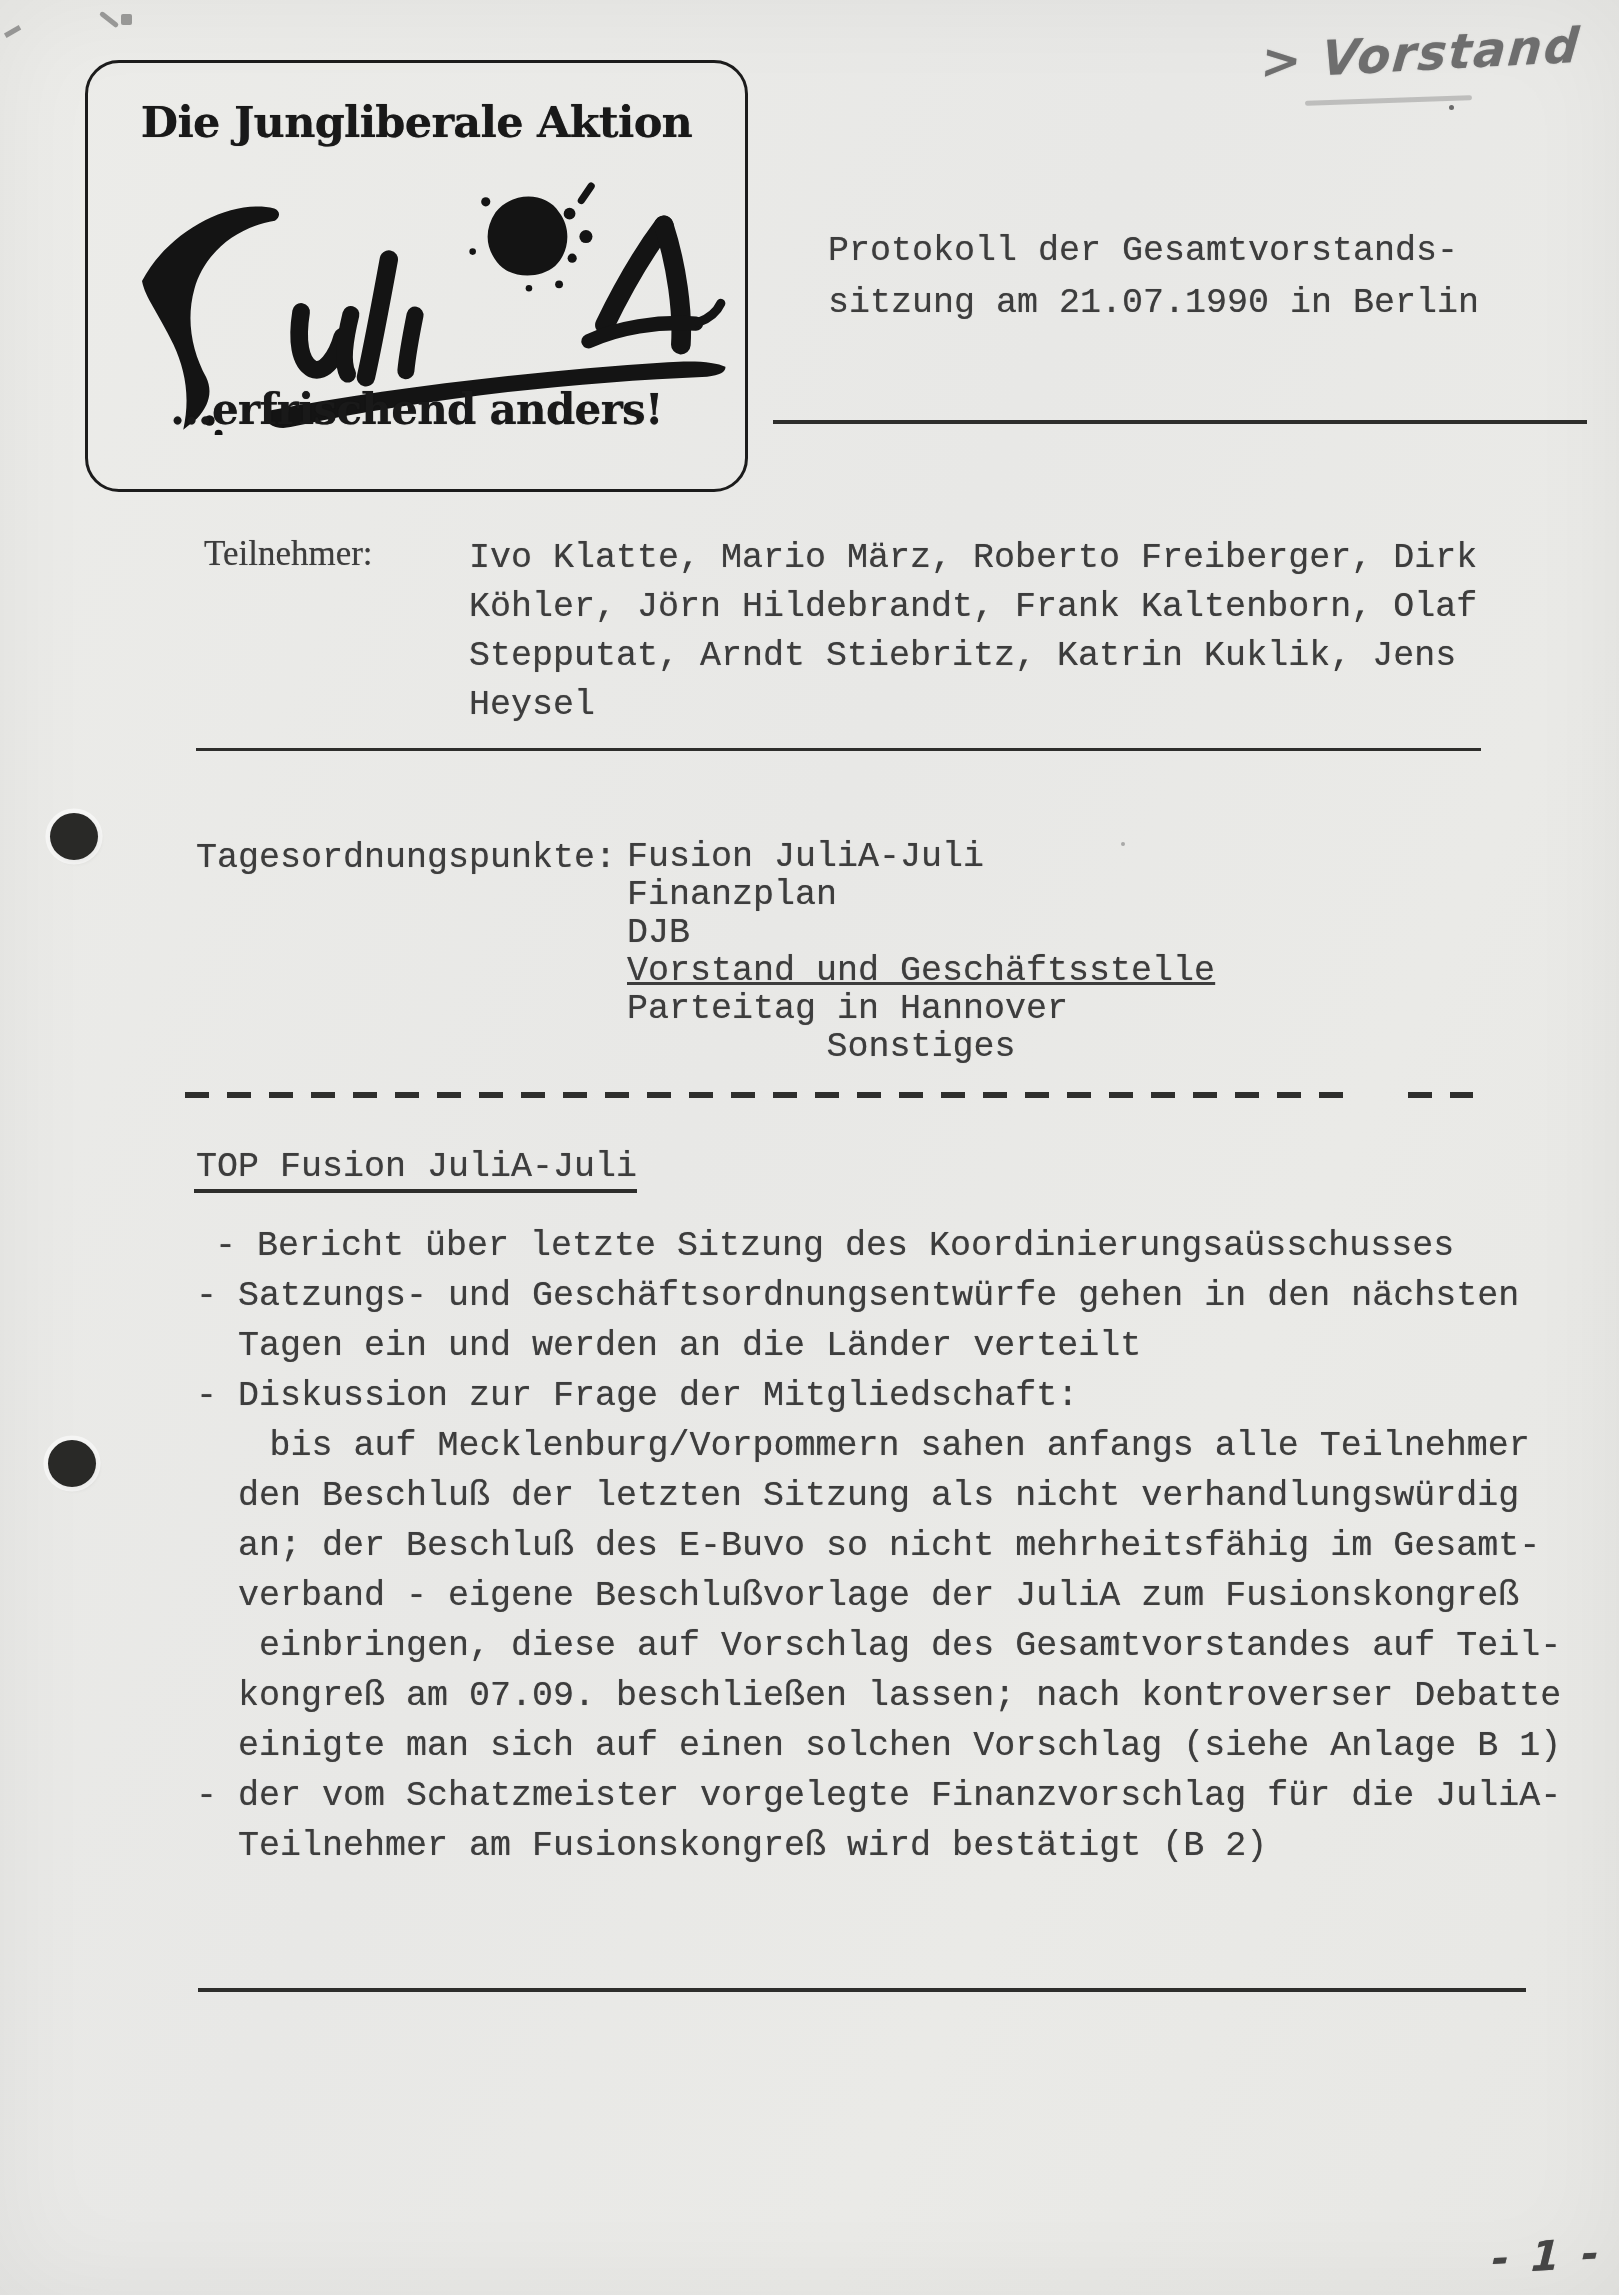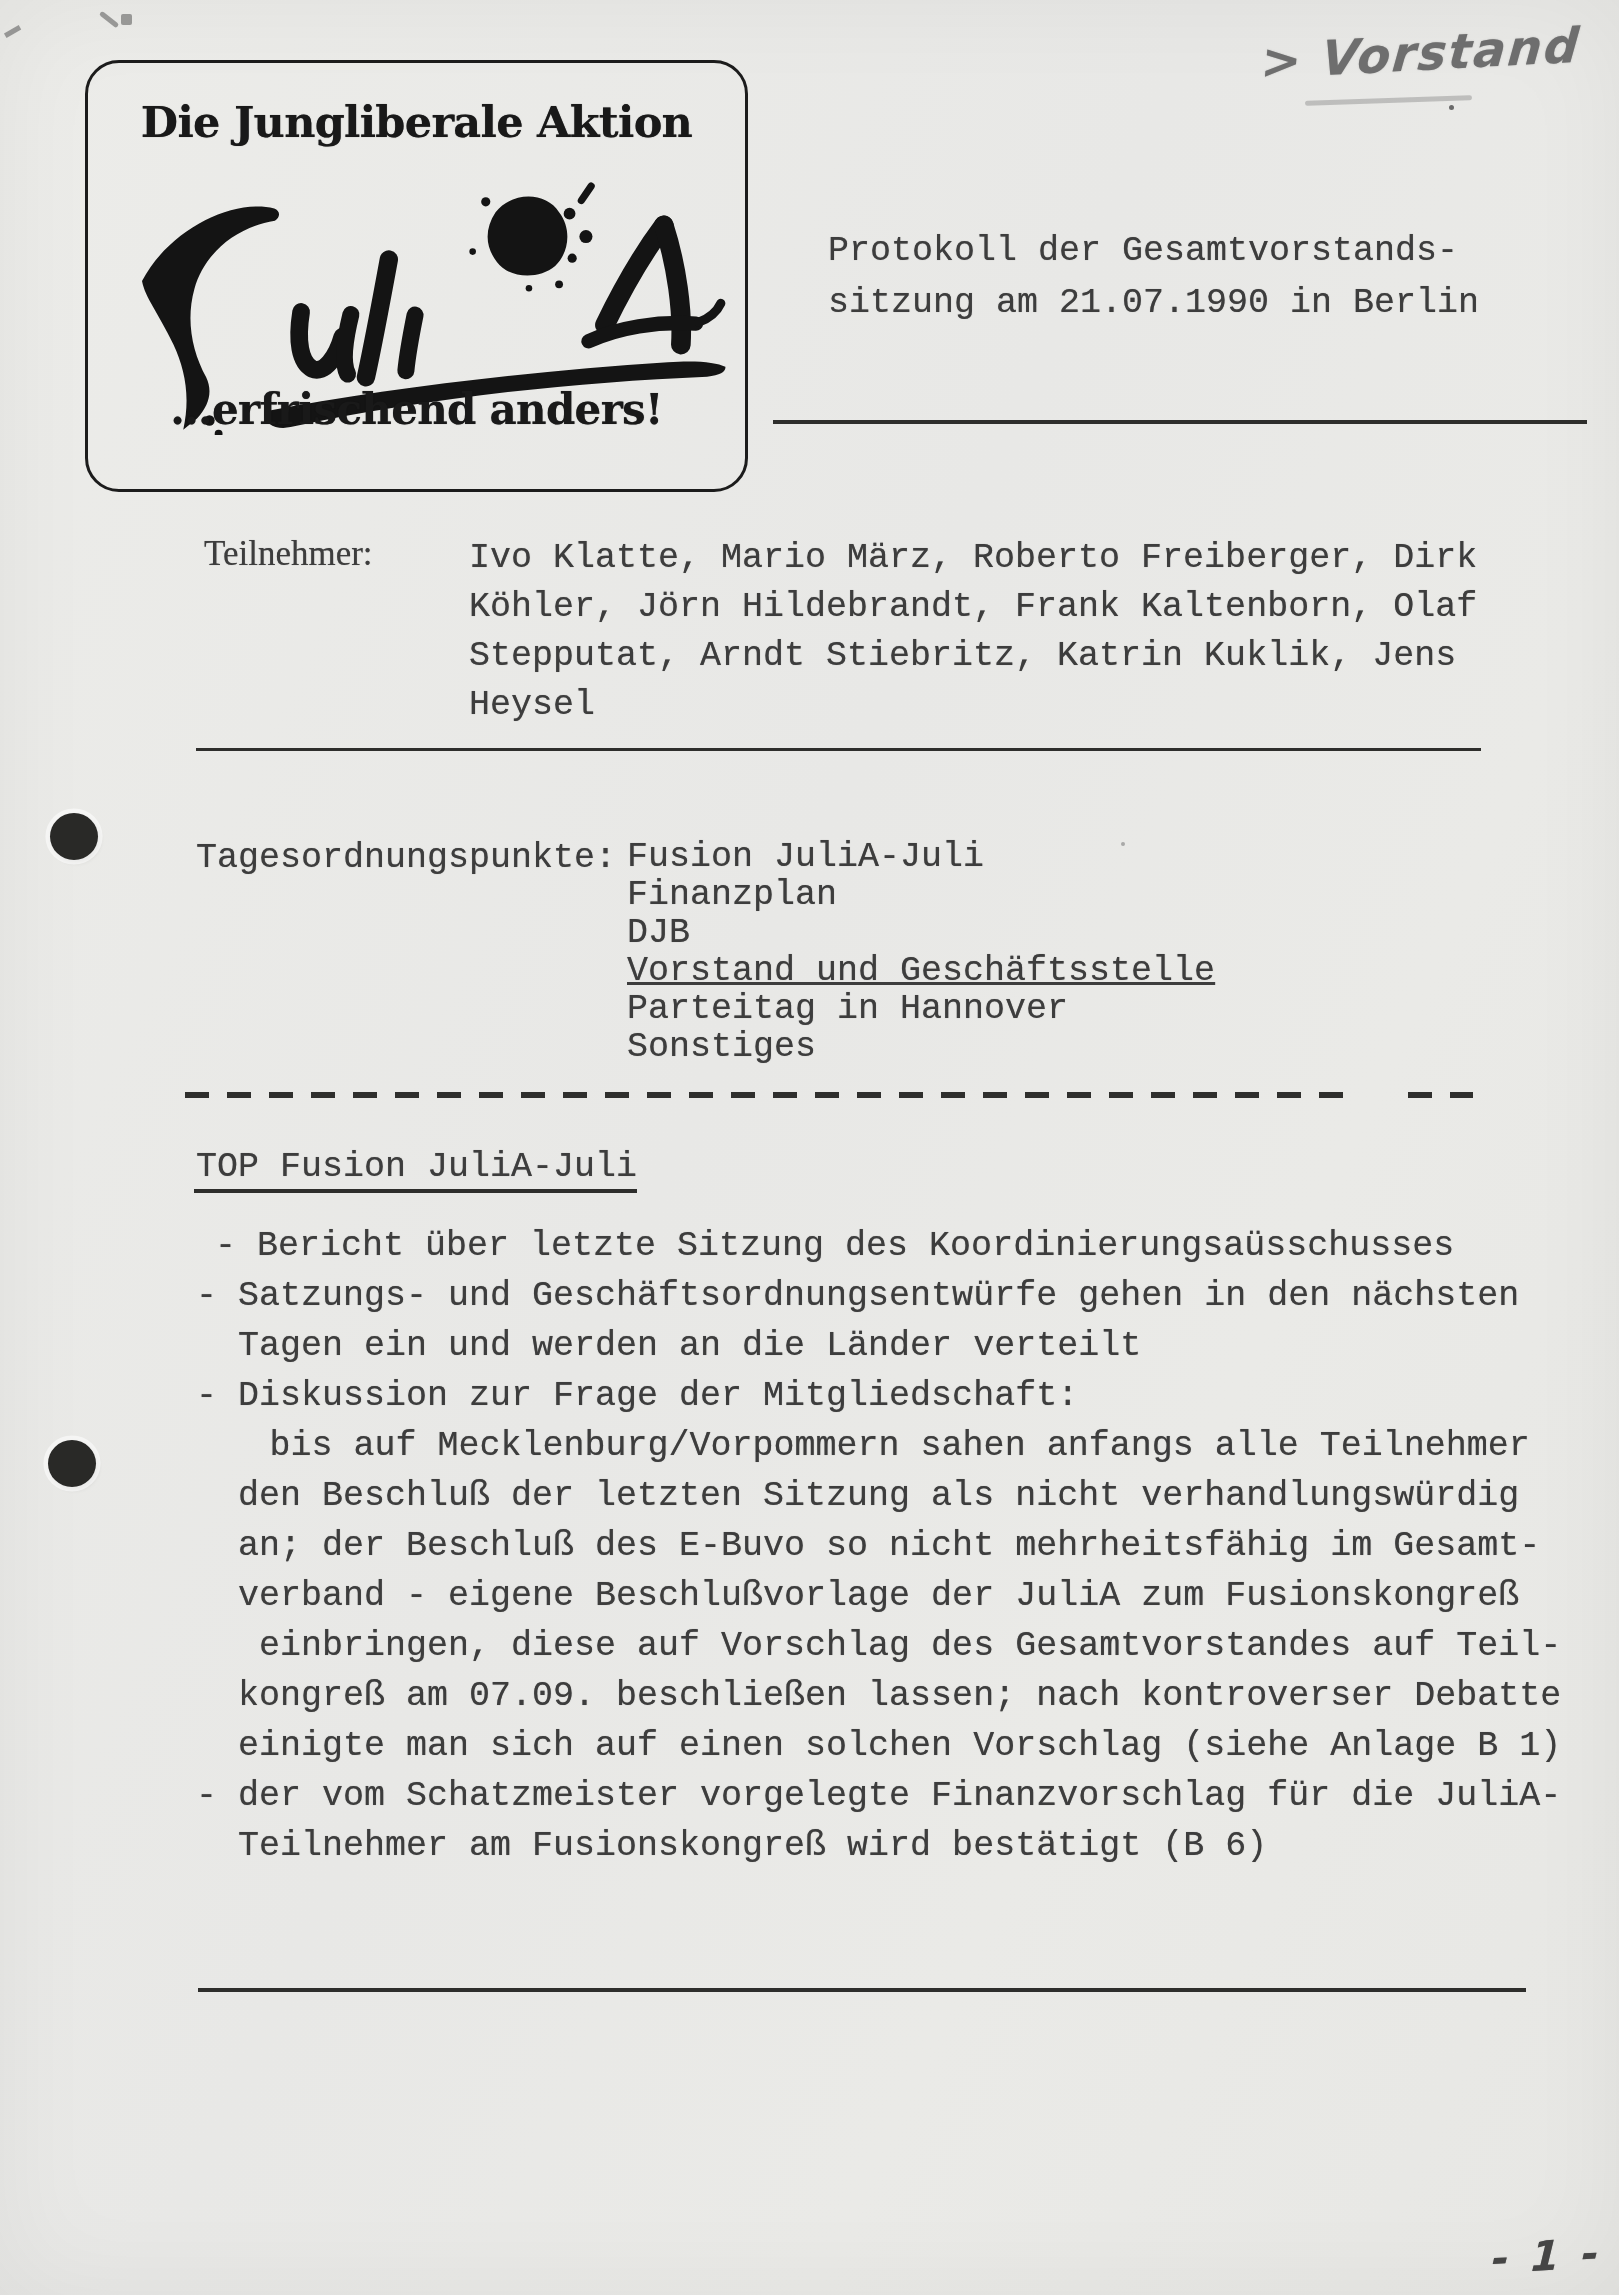--- a/index.html
+++ b/index.html
@@ -144,21 +144,21 @@
   </div>
   <div class="rule" style="left:196px; top:748px; width:1285px; height:3.3px;"></div>
 
   <div class="typed" style="left:196px; top:838px;">Tagesordnungspunkte:</div>
   <div style="position:absolute; left:627px; top:838px;">
     <div class="typed" style="position:static; line-height:38px;">Fusion JuliA-Juli</div>
     <div class="typed" style="position:static; line-height:38px;">Finanzplan</div>
     <div class="typed" style="position:static; line-height:38px;">DJB</div>
     <div class="typed" style="position:static; line-height:38px;text-decoration:underline;">Vorstand und Geschäftsstelle</div>
     <div class="typed" style="position:static; line-height:38px;">Parteitag in Hannover</div>
-    <div class="typed" style="position:static; line-height:38px;">Sonstiges</div>
+    <div class="typed" style="position:static; line-height:38px;text-align:center;">Sonstiges</div>
   </div>
 
   <div class="dashed" style="left:185px; top:1092px; width:1159px;"></div>
   <div class="dashed" style="left:1408px; top:1092px; width:65px;"></div>
 
   <div class="typed" style="left:196px; top:1147px;">TOP Fusion JuliA-Juli</div>
   <div class="rule" style="left:194px; top:1189px; width:443px; height:3.9px;"></div>
 
   <div style="position:absolute; left:196px; top:1221px;">
     <div class="typed" style="position:static; line-height:50px;margin-left:19px;">- Bericht über letzte Sitzung des Koordinierungsaüsschusses</div>
@@ -166,21 +166,21 @@
     <div class="typed" style="position:static; line-height:50px;">  Tagen ein und werden an die Länder verteilt</div>
     <div class="typed" style="position:static; line-height:50px;">- Diskussion zur Frage der Mitgliedschaft:</div>
     <div class="typed" style="position:static; line-height:50px;text-align:center;">  bis auf Mecklenburg/Vorpommern sahen anfangs alle Teilnehmer</div>
     <div class="typed" style="position:static; line-height:50px;">  den Beschluß der letzten Sitzung als nicht verhandlungswürdig</div>
     <div class="typed" style="position:static; line-height:50px;">  an; der Beschluß des E-Buvo so nicht mehrheitsfähig im Gesamt-</div>
     <div class="typed" style="position:static; line-height:50px;">  verband - eigene Beschlußvorlage der JuliA zum Fusionskongreß</div>
     <div class="typed" style="position:static; line-height:50px;">   einbringen, diese auf Vorschlag des Gesamtvorstandes auf Teil-</div>
     <div class="typed" style="position:static; line-height:50px;">  kongreß am 07.09. beschließen lassen; nach kontroverser Debatte</div>
     <div class="typed" style="position:static; line-height:50px;">  einigte man sich auf einen solchen Vorschlag (siehe Anlage B 1)</div>
     <div class="typed" style="position:static; line-height:50px;">- der vom Schatzmeister vorgelegte Finanzvorschlag für die JuliA-</div>
-    <div class="typed" style="position:static; line-height:50px;">  Teilnehmer am Fusionskongreß wird bestätigt (B 6)</div>
+    <div class="typed" style="position:static; line-height:50px;">  Teilnehmer am Fusionskongreß wird bestätigt (B 2)</div>
   </div>
 
   <div class="rule" style="left:198px; top:1988px; width:1328px; height:3.9px;"></div>
 
   <div class="page-number">- 1 -</div>
 
 </div>
 
 
 </body></html>

